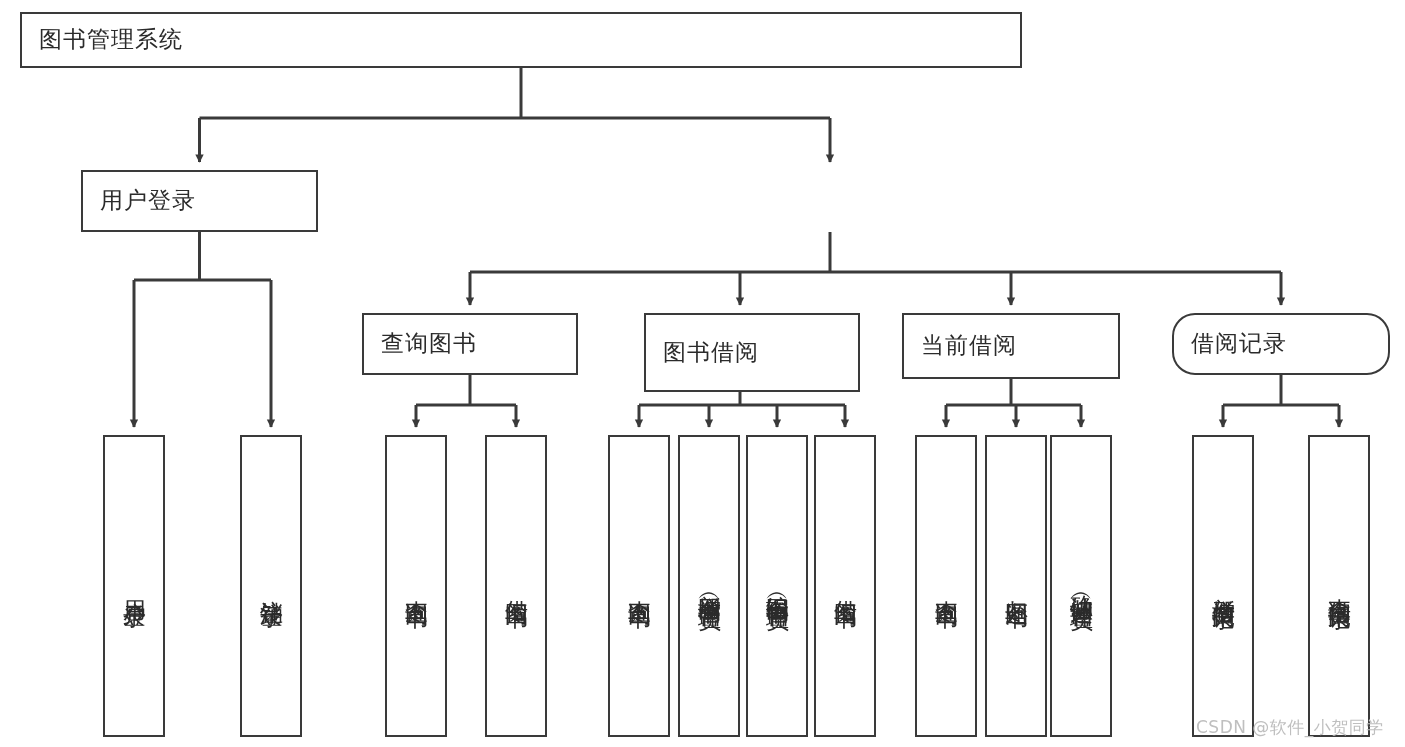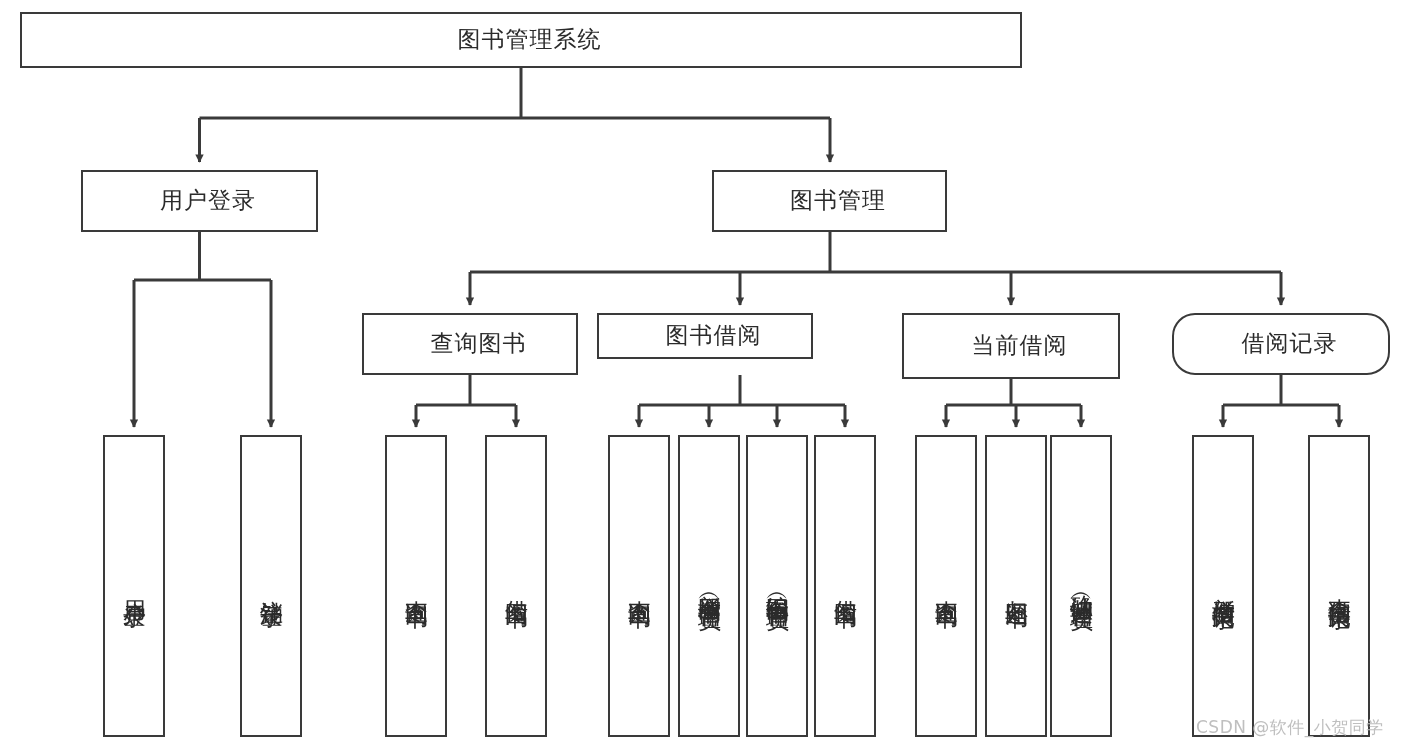--- a/index.html
+++ b/index.html
@@ -26,21 +26,20 @@
     height: 747px;
     pointer-events: none;
   }
   .node {
     position: absolute;
     box-sizing: border-box;
     background: #ffffff;
     border: 2px solid #3a3a3a;
     display: flex;
     align-items: center;
-    justify-content: center;
     color: #2b2b2b;
     z-index: 3;
     padding-left: 17px;
   }
   .node-h {
     font-size: 23px;
     letter-spacing: 1px;
     line-height: 1.1;
     white-space: nowrap;
   }
@@ -127,28 +126,25 @@
     </g>
   </svg>
 
   <div class="node node-h" style="left:20px; top:12px; width:1002px; height:56px;">
     <span>图书管理系统</span>
   </div>
 
   <div class="node node-h" style="left:81px; top:170px; width:237px; height:62px;">
     <span>用户登录</span>
   </div>
-  <div class="node node-h" style="left:712px; top:170px; width:235px; height:62px;">
-    <span>图书管理</span>
-  </div>
 
   <div class="node node-h" style="left:362px; top:313px; width:216px; height:62px;">
     <span>查询图书</span>
   </div>
-  <div class="node node-h" style="left:597px; top:313px; width:216px; height:46px;">
+  <div class="node node-h" style="left:644px; top:313px; width:216px; height:79px;">
     <span>图书借阅</span>
   </div>
   <div class="node node-h" style="left:902px; top:313px; width:218px; height:66px;">
     <span>当前借阅</span>
   </div>
   <div class="node node-h" style="left:1172px; top:313px; width:218px; height:62px;border-radius:23px;">
     <span>借阅记录</span>
   </div>
 
   <div class="node node-v" style="left:103px; top:435px; width:62px; height:302px;">

